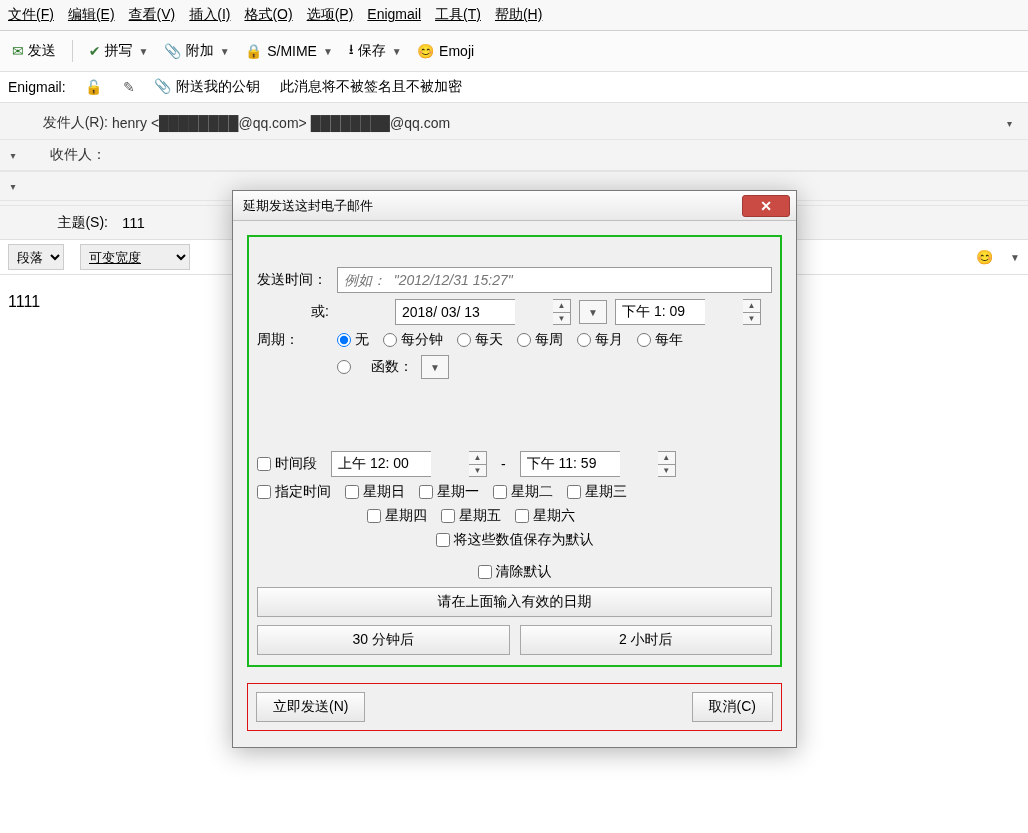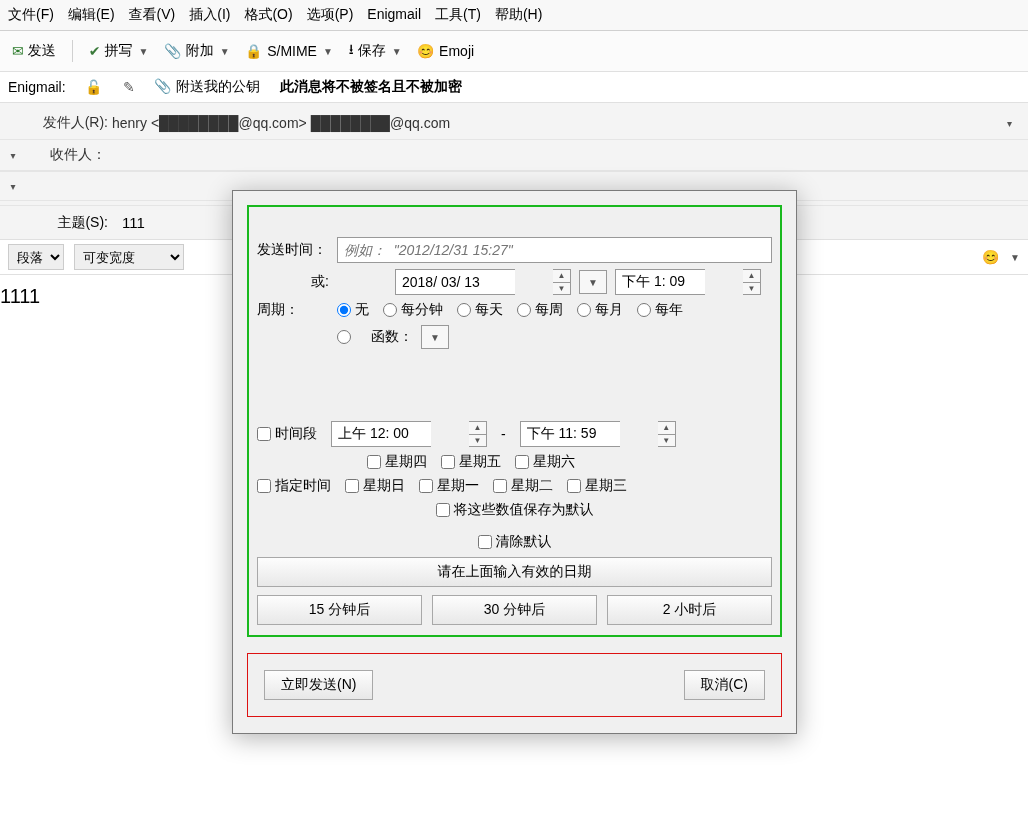--- a/index.html
+++ b/index.html
@@ -16,40 +16,40 @@
     color: #000;
   }
   
   .menubar {
     display: flex;
     gap: 14px;
     padding: 6px 8px;
     border-bottom: 1px solid #d0d0d0;
     background: #f8f8f8;
   }
-  .menubar span { cursor: default; user-select: none; }
+  .menubar span { cursor: default; user-select: none; text-decoration: underline; }
   
   .toolbar {
     display: flex;
     align-items: center;
     gap: 8px;
     padding: 6px 8px;
     border-bottom: 1px solid #e0e0e0;
     background: #fbfbfb;
   }
   .toolbar .sep { width:1px; height:22px; background:#d0d0d0; margin:0 4px; }
   .tb-btn { display:flex; align-items:center; gap:4px; padding:2px 4px; cursor:default; }
   .tb-btn .drop { font-size:10px; color:#555; margin-left:2px; }
   
   .enigmail-row {
     display:flex; align-items:center; gap:20px;
     padding:6px 8px;
     border-bottom:1px solid #e0e0e0;
   }
-  .enigmail-row .status { font-weight:bold; }
+  .enigmail-row .status { font-weight:normal; }
   
   .headers { background:#f4f4f4; padding:4px 0; }
   .header-row {
     display:flex; align-items:center;
     padding:6px 8px;
   }
   .header-row .label { width:100px; text-align:right; color:#333; }
   .header-row .val { flex:1; padding:2px 4px; color:#333; }
   .header-row.recipient { border-top:1px solid #e5e5e5; border-bottom:1px solid #e5e5e5; }
   .header-row .dropbox { width:10px; text-align:center; color:#555; font-size:10px; cursor:default;}
@@ -58,32 +58,32 @@
     padding:6px 8px; gap:10px;
     border-top:1px solid #e5e5e5;
     background:#f4f4f4;
   }
   .subject-row .label { width:100px; text-align:right; }
   .subject-row input {
     flex:1; border:none; background:transparent; font-size:15px; outline:none; padding:2px 4px;
   }
   
   .format-bar {
-    display:flex; align-items:center; gap:10px;
+    display:flex; align-items:center; gap:16px;
     padding:4px 8px;
     border-top:1px solid #e0e0e0;
     border-bottom:1px solid #e0e0e0;
     background:#fff;
   }
   .format-bar select {
     height:26px; font-size:13px; padding:0 4px;
     border:1px solid #ccc;
   }
   
-  .mail-body { padding:10px 0; font-size:20px; }
+  .mail-body { padding:10px 8px; font-size:16px;margin-top:8px; }
   
   .dialog {
     position:absolute;
     left:232px; top:190px;
     width:565px;
     border:1px solid #7a7a7a;
     box-shadow:0 4px 24px rgba(0,0,0,0.3);
     background:#f0f0f0;
     z-index:100;
   }
@@ -128,21 +128,21 @@
   .wide-btn {
     height:30px;
     border:1px solid #a8a8a8;
     background:linear-gradient(#fdfdfd,#e8e8e8);
     font-size:14px;
     display:flex; align-items:center; justify-content:center;
   }
   .three-btns { display:flex; gap:10px; margin-top:8px;}
   .three-btns .wide-btn { flex:1;}
   .red-box {
-    border:1px solid #d11; padding:16px; margin-top:16px;
+    border:1px solid #d11; padding:8px; margin-top:16px;
     display:flex; justify-content:space-between; align-items:center;
   }
   .std-btn {
     height:30px; padding:0 16px;
     border:1px solid #a8a8a8;
     background:linear-gradient(#fdfdfd,#e8e8e8);
     font-size:14px;
     display:flex; align-items:center; justify-content:center;
   }
   input[type=radio],input[type=checkbox]{ width:14px; height:14px; margin:0;}
@@ -228,31 +228,37 @@
 </div>
 <div class="subject-row">
   <span class="label">主题(S):</span>
   <input type="text" value="111" style="">
 </div>
 
 <div class="format-bar">
   <select>
     <option>段落</option>
   </select>
-  <select style="width:110px;">
+  <select style="width:110px;text-decoration:underline;">
     <option>可变宽度</option>
   </select>
   <span style="flex:1"></span>
   <span>😊</span>
   <span style="font-size:10px;color:#555;">▼</span>
 </div>
 
 <div class="mail-body">1111</div>
 
 <div class="dialog">
+  <div class="dlg-title">
+    <span>延期发送这封电子邮件</span>
+    <div class="dlg-close">
+      <span>✕</span>
+    </div>
+  </div>
   <div class="dlg-body">
 
     <div class="green-box">
 
       <div class="row">
         <span class="lab">发送时间：</span>
         <input class="dlg-input placeholder" style="flex: 1 1 0%;" placeholder="例如：  &quot;2012/12/31 15:27&quot;">
       </div>
 
       <div class="row">
@@ -331,72 +337,71 @@
         <span>-</span>
         <div class="input-group">
           <div class="dlg-input" style="width:100px;display:flex;align-items:center;">下午 11: 59</div>
           <div class="spin">
               <div>▲</div>
               <div>▼</div>
             </div>
         </div>
       </div>
 
+      <div class="row check-row">
+        <label>
+            <input type="checkbox" style="">
+            <span>指定时间</span>
+          </label>
+        <label>
+            <input type="checkbox" style="">
+            <span>星期日</span>
+          </label>
+        <label>
+            <input type="checkbox" style="">
+            <span>星期一</span>
+          </label>
+        <label>
+            <input type="checkbox" style="">
+            <span>星期二</span>
+          </label>
+        <label>
+            <input type="checkbox" style="">
+            <span>星期三</span>
+          </label>
+      </div>
       <div class="row check-row" style="padding-left:110px;">
         <label>
             <input type="checkbox" style="">
             <span>星期四</span>
           </label>
         <label>
             <input type="checkbox" style="">
             <span>星期五</span>
           </label>
         <label>
             <input type="checkbox" style="">
             <span>星期六</span>
           </label>
       </div>
-      <div class="row check-row">
-        <label>
-            <input type="checkbox" style="">
-            <span>指定时间</span>
-          </label>
-        <label>
-            <input type="checkbox" style="">
-            <span>星期日</span>
-          </label>
-        <label>
-            <input type="checkbox" style="">
-            <span>星期一</span>
-          </label>
-        <label>
-            <input type="checkbox" style="">
-            <span>星期二</span>
-          </label>
-        <label>
-            <input type="checkbox" style="">
-            <span>星期三</span>
-          </label>
-      </div>
 
       <div class="row check-row" style="justify-content:center;flex-direction:column;">
         <label>
             <input type="checkbox" style="">
             <span>将这些数值保存为默认</span>
           </label>
         <label>
             <input type="checkbox" style="">
             <span>清除默认</span>
           </label>
       </div>
 
       <div class="wide-btn" style="width:100%; margin-top:4px;">请在上面输入有效的日期</div>
 
       <div class="three-btns">
-        <div class="wide-btn">15 分钟后</div>
         <div class="wide-btn">30 分钟后</div>
         <div class="wide-btn">2 小时后</div>
       </div>
 
     </div>
 
     <div class="red-box">
       <div class="std-btn">立即发送(N)</div>
       <div class="std-btn">取消(C)</div>
     </div>

